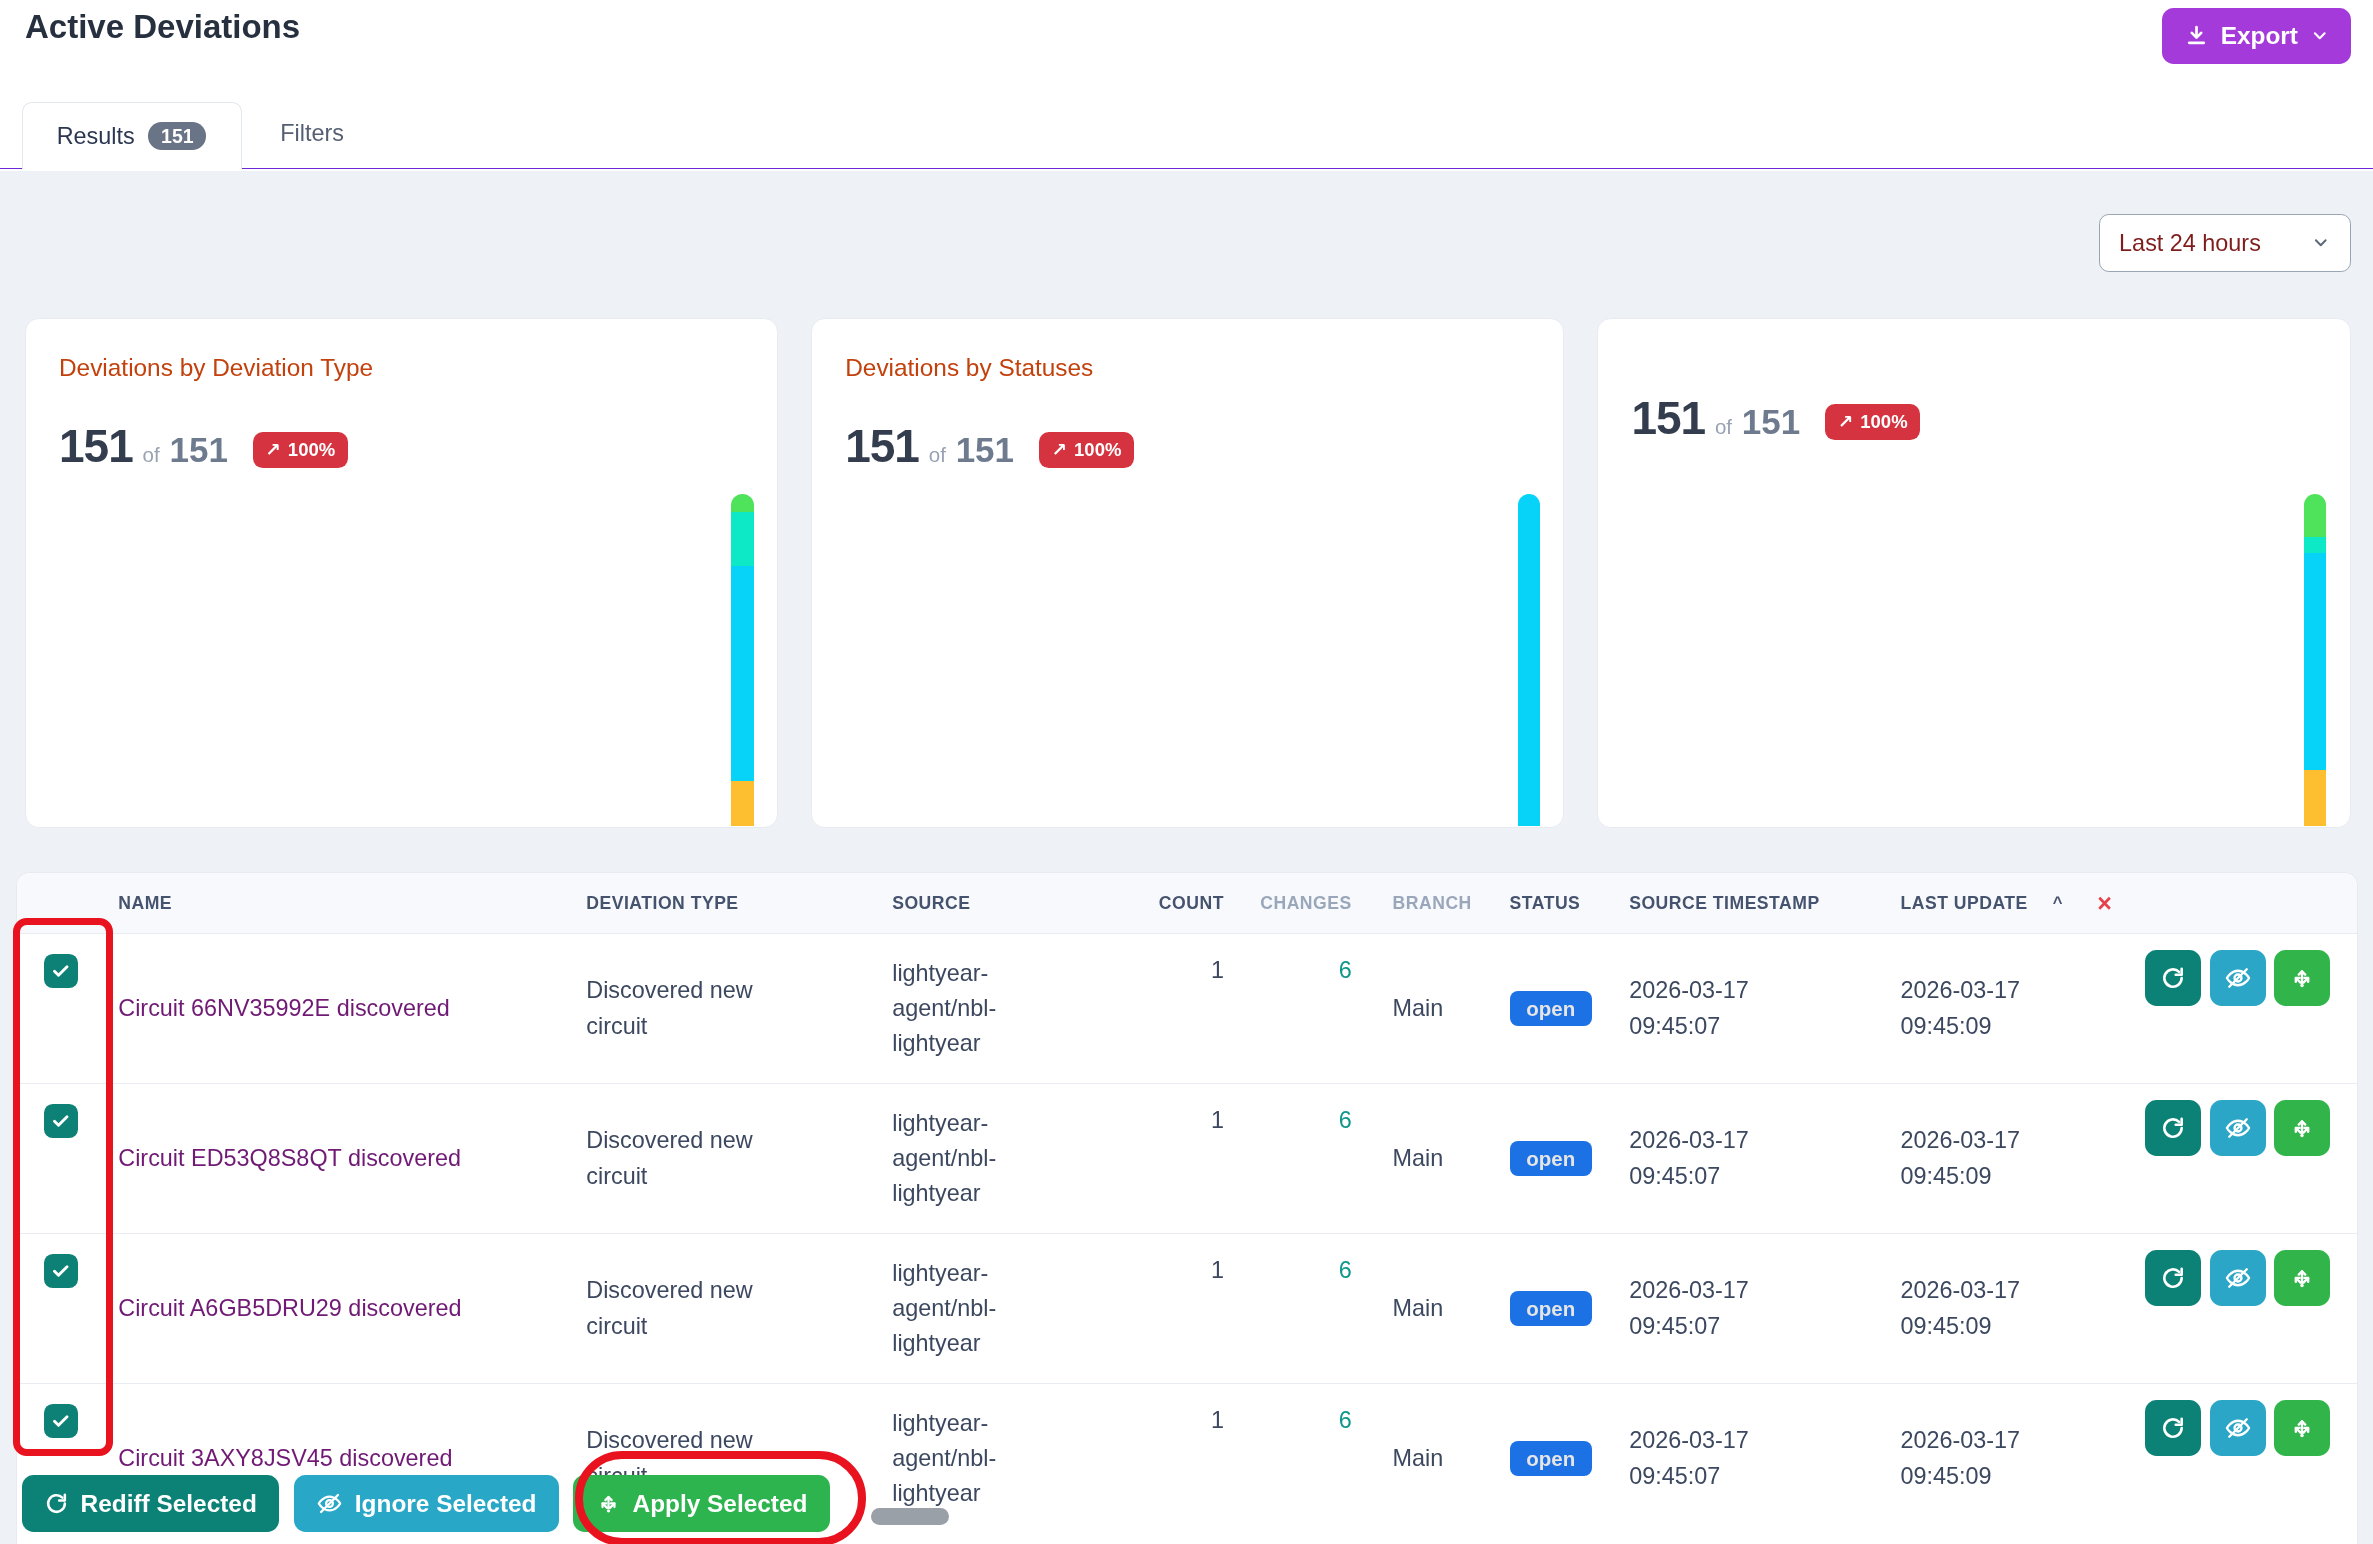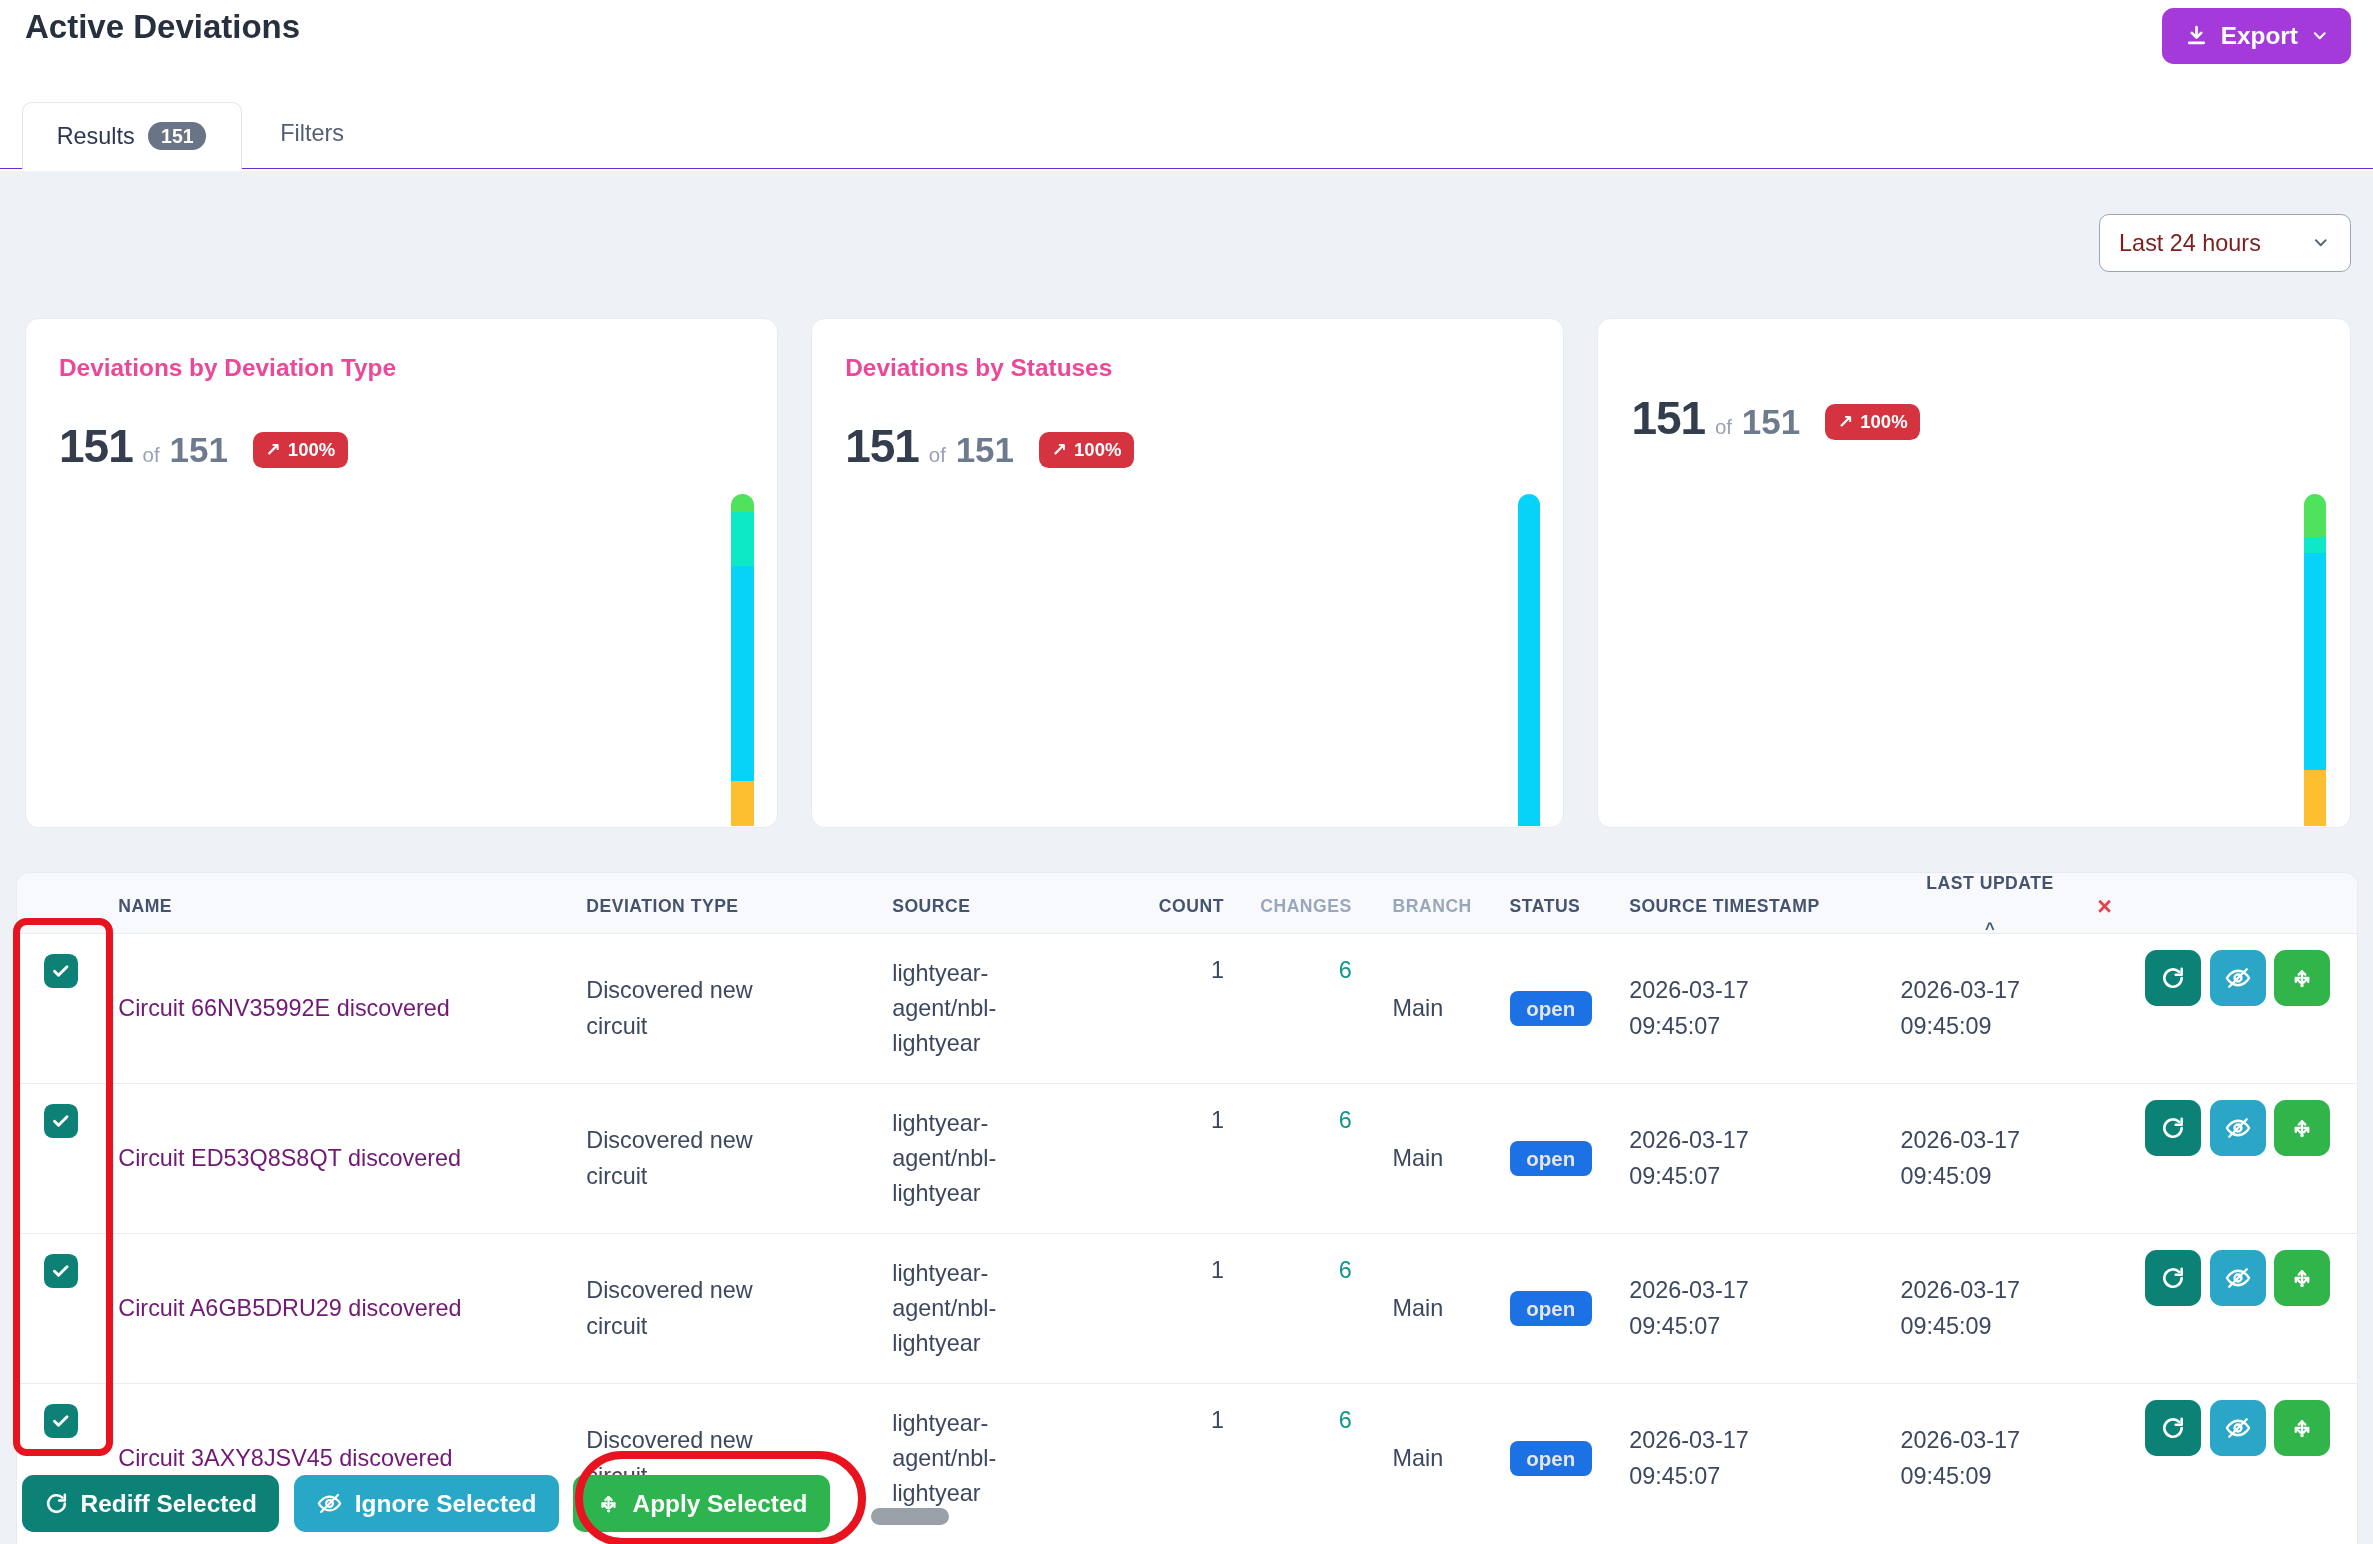--- a/index.html
+++ b/index.html
@@ -38,21 +38,21 @@
     display:flex; align-items:center; justify-content:space-between; padding:0 19.5px;
     font-size:23.4px; color:#7f1d1d; cursor:pointer;
   }
 
   
   .cards-row { position:absolute; top:147px; left:25px; right:23.4px; display:flex; gap:33px; }
   .card {
     flex:1; height:510px; background:#fff; border:1px solid #e7ebf1; border-radius:13.7px;
     position:relative; padding:35px 33px; overflow:hidden;
   }
-  .card-title { font-size:24.4px; color:#ec4899; font-weight:700; }
+  .card-title { font-size:24.4px; color:#c2410c; font-weight:400; }
   .stat-row { display:flex; align-items:baseline; margin-top:37px; }
   .stat-value { font-size:46px; font-weight:700; color:#333d4e; letter-spacing:-1px; }
   .stat-of { font-size:20.5px; color:#98a2b3; margin:0 9.8px; }
   .stat-total { font-size:35px; font-weight:700; color:#6e7a8e; }
   .delta-badge {
     margin-left:25px; transform:translateY(-5.9px); background:#d5333f; color:#fff;
     font-size:18.5px; font-weight:600; padding:6.8px 12.7px; border-radius:9.8px;
     display:inline-flex; align-items:center; gap:6.8px;
   }
   .mini-bar {
@@ -74,21 +74,21 @@
   }
   .th { white-space:nowrap; }
   .th-muted { color:#9aa7ba; }
   .th-name,.th-devtype { padding-left:13.7px; }
   .th-source { padding-left:17.6px; }
   .th-count { text-align:right; padding-right:11.7px; }
   .th-changes { text-align:right; padding-right:5.9px; }
   .th-branch { padding-left:35px; }
   .th-status { padding-left:25px; }
   .th-srcts { padding-left:17.6px; }
-  .th-update { padding-left:5.9px; display:flex; align-items:center; gap:25px;flex-direction:column; }
+  .th-update { padding-left:5.9px; display:flex; align-items:center; gap:25px; }
   .sort-caret { font-size:16.6px; color:#45536e; }
   .th-clear { padding-left:17.6px; color:#e5424d; font-size:25px; font-weight:700; cursor:pointer; line-height:1; }
 
   .trow {
     display:grid; grid-template-columns:var(--cols); min-height:150px;
     border-top:1px solid #e9edf2; font-size:23.4px; color:#3c485f; align-items:center;
   }
   .trow:first-of-type { border-top:none; }
   .td-check { align-self:start; padding-top:19.5px; display:flex; justify-content:center; }
   .checkbox {

